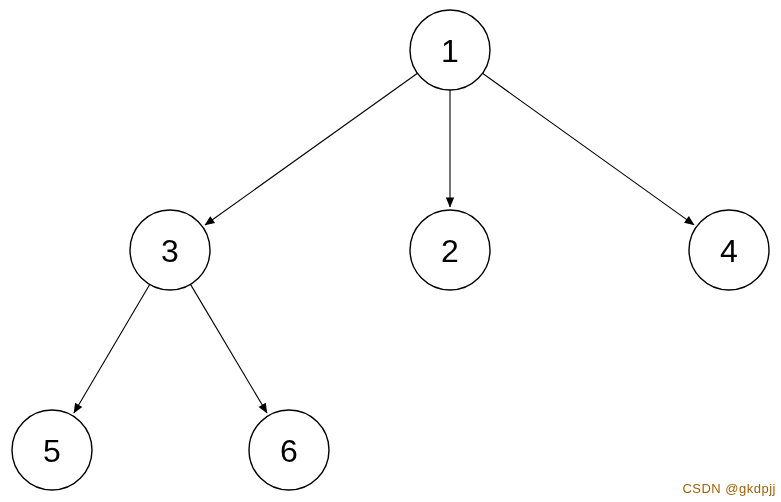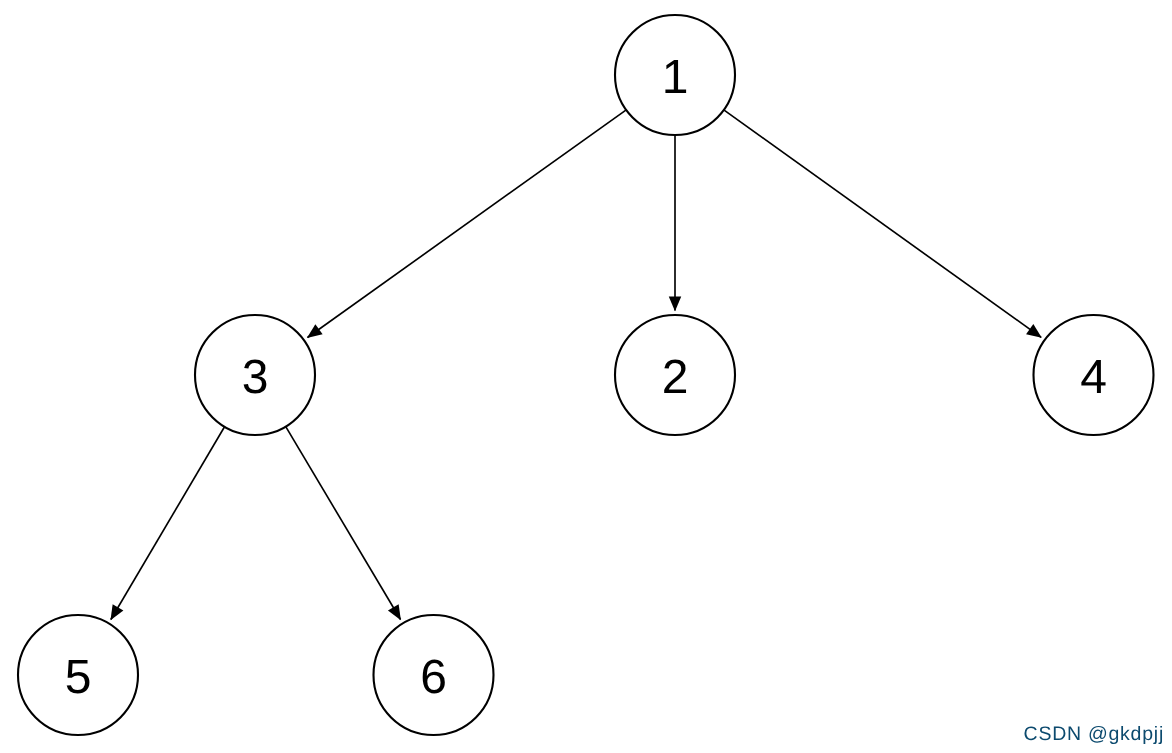--- a/index.html
+++ b/index.html
@@ -84,14 +84,14 @@
           <circle cx="52" cy="450" r="40" class="node-circle" fill="#ffffff" stroke="#000000"></circle>
           <text x="52" y="451" class="node-label" fill="#000000">5</text>
         </g>
         <g>
           <circle cx="289" cy="450" r="40" class="node-circle" fill="#ffffff" stroke="#000000"></circle>
           <text x="289" y="451" class="node-label" fill="#000000">6</text>
         </g>
       </g>
   </svg>
 
-  <div class="watermark" style="color: #0c4a6e; margin-top: 30px;">CSDN @gkdpjj</div>
+  <div class="watermark" style="color: #a16207; margin-top: 30px;">CSDN @gkdpjj</div>
 </div>
 
 </body></html>

